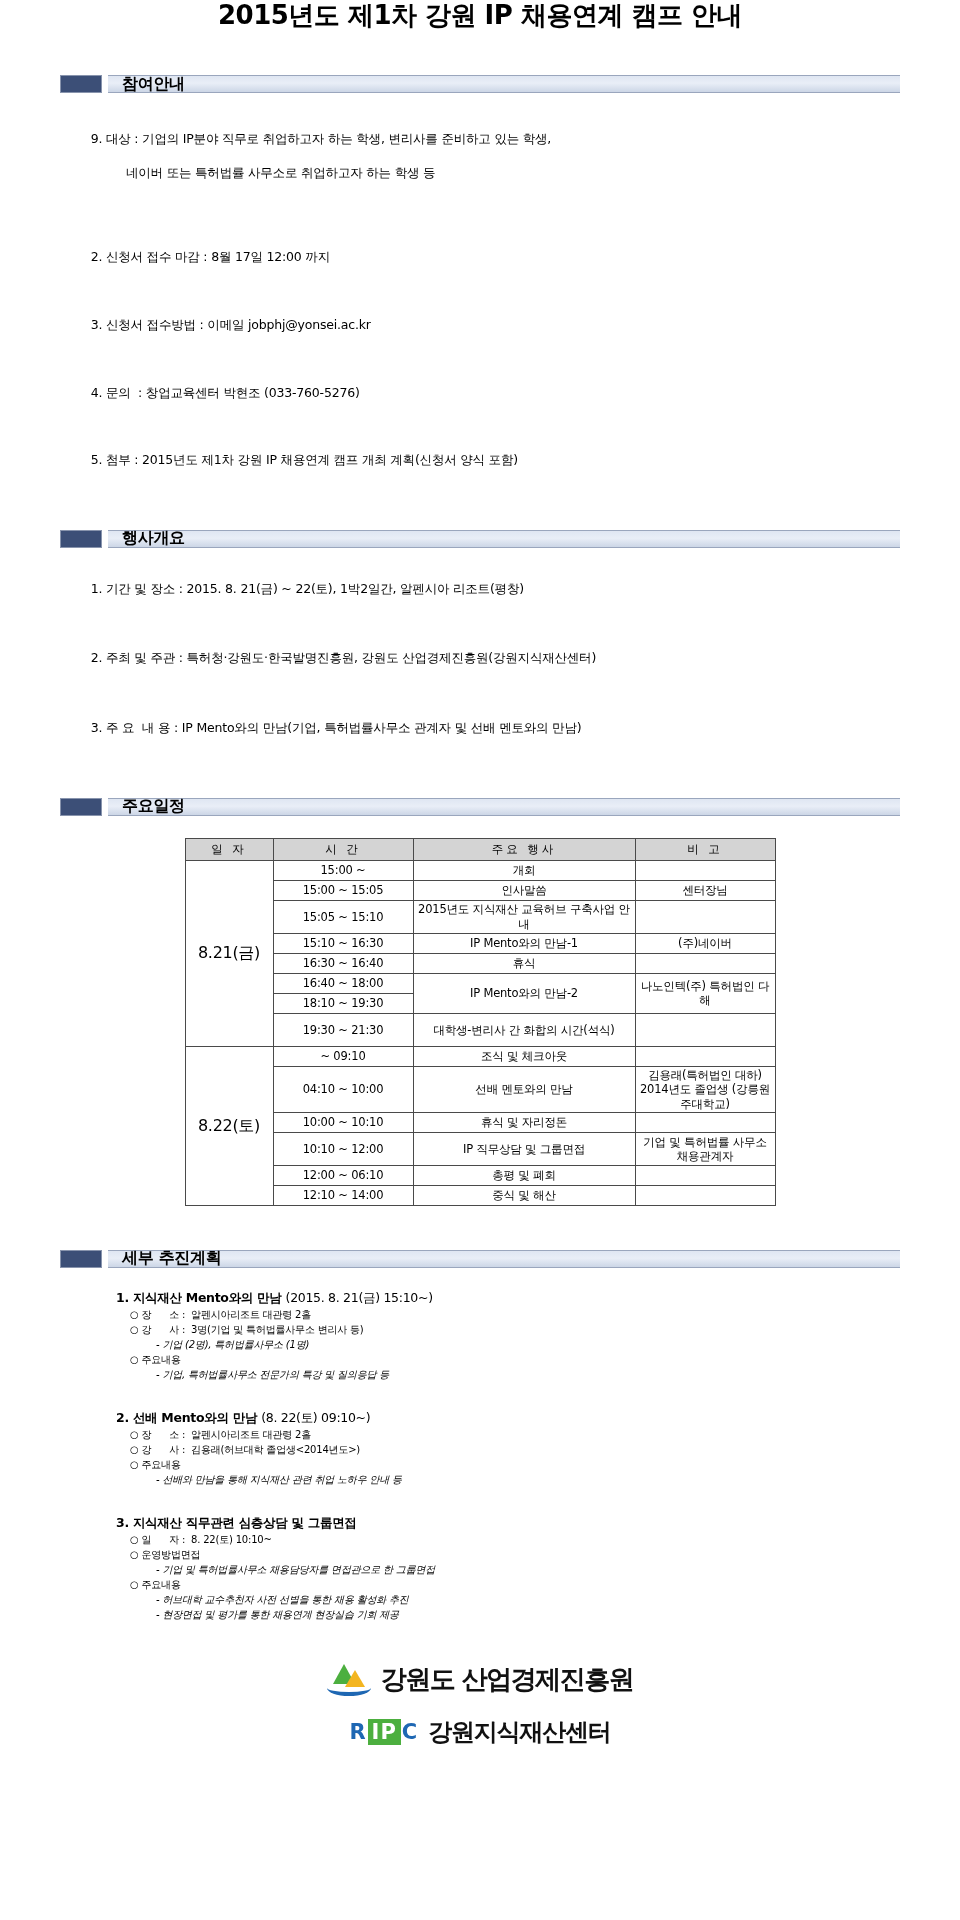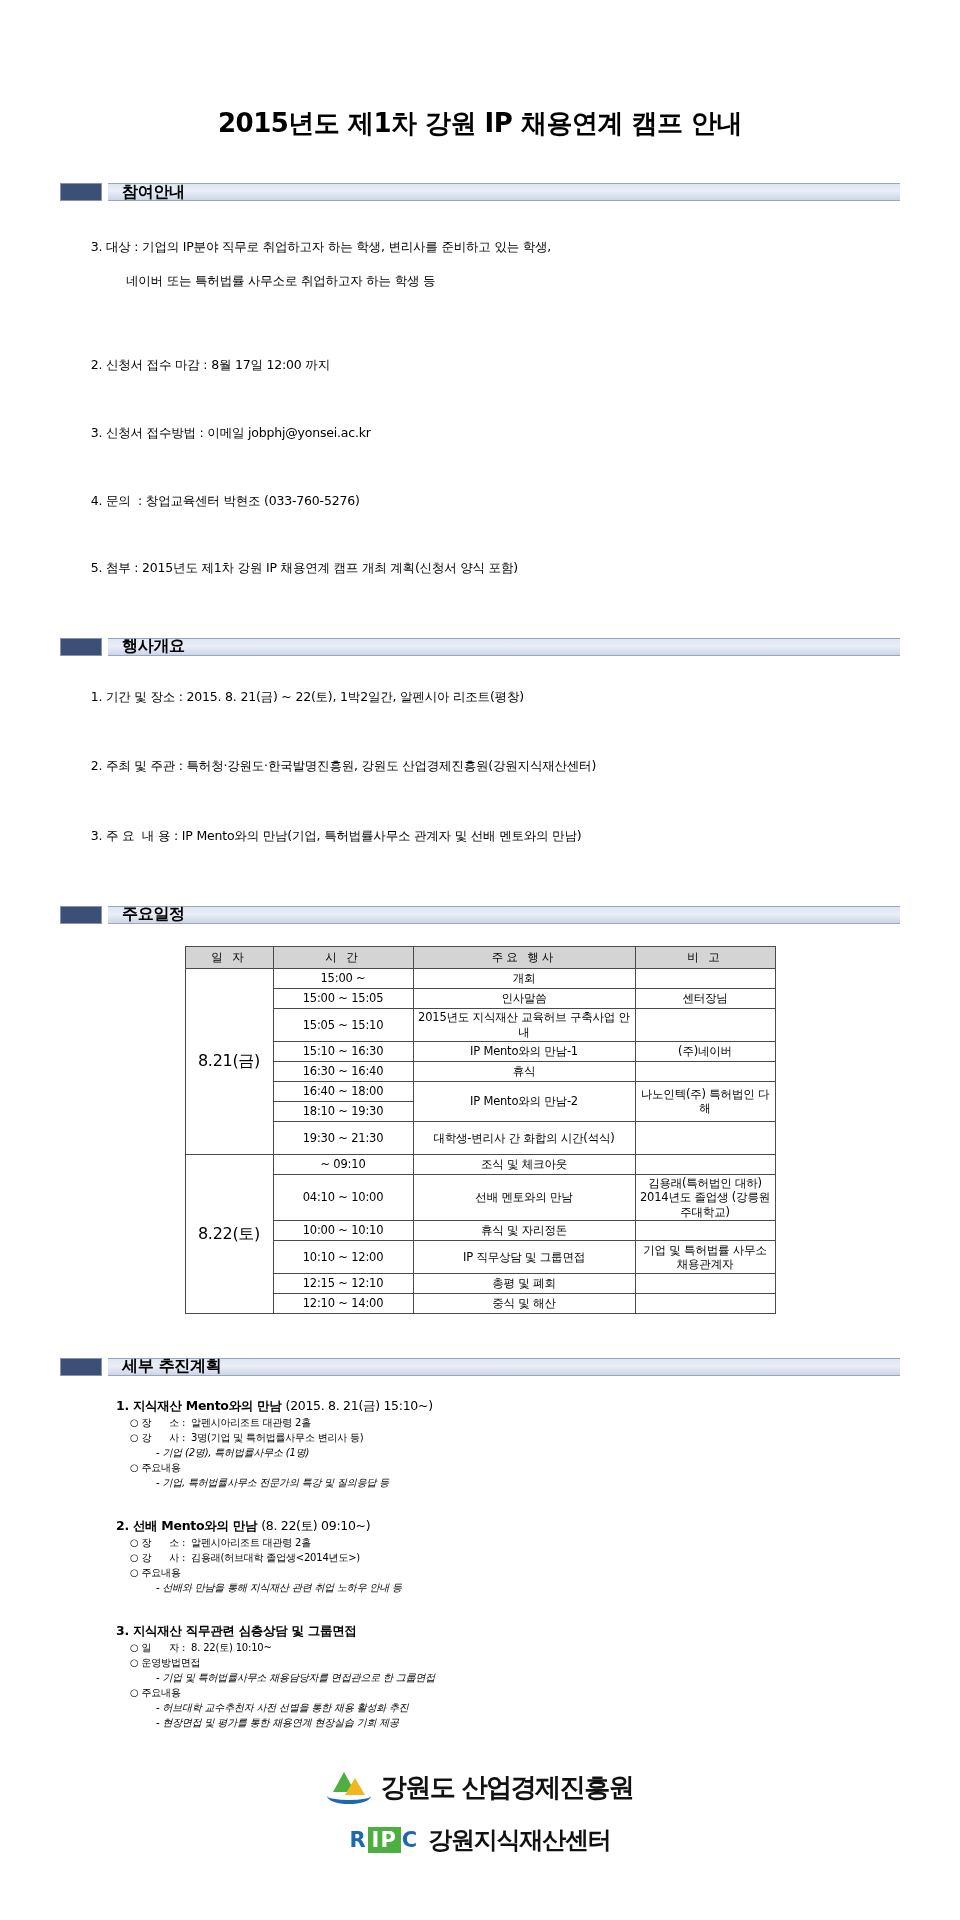--- a/index.html
+++ b/index.html
@@ -23,21 +23,20 @@
     position: relative;
   }
 
   
   .doc-title {
     text-align: center;
     font-size: 26px;
     font-weight: bold;
     letter-spacing: -0.5px;
     margin: 0;
-    padding-top: 108px;
     padding-bottom: 0;
     line-height: 1.2;
     font-family: "DejaVu Sans", sans-serif;
   }
 
   
   .sec-head {
     display: flex;
     align-items: stretch;
     height: 18px;
@@ -247,21 +246,21 @@
   <h1 class="doc-title">2015년도 제1차 강원 IP 채용연계 캠프 안내</h1>
 
   <div class="sec-head">
     <div class="sq"></div>
     <div class="bar">
       <span>참여안내</span>
     </div>
   </div>
   <ul class="body-list">
     <li class="first">
-      <span>3. 대상 : 기업의 IP분야 직무로 취업하고자 하는 학생, 변리사를 준비하고 있는 학생,</span>
+      <span>9. 대상 : 기업의 IP분야 직무로 취업하고자 하는 학생, 변리사를 준비하고 있는 학생,</span>
       <span class="cont">네이버 또는 특허법률 사무소로 취업하고자 하는 학생 등</span>
     </li>
     <li>
       <span>2. 신청서 접수 마감 : 8월 17일 12:00 까지</span>
     </li>
     <li>
       <span>3. 신청서 접수방법 : 이메일 jobphj@yonsei.ac.kr</span>
     </li>
     <li>
       <span>4. 문의  : 창업교육센터 박현조 (033-760-5276)</span>
@@ -375,21 +374,21 @@
           <td class="r1">휴식 및 자리정돈</td>
           <td class="r1"></td>
         </tr>
         <tr>
           <td class="r2">10:10 ~ 12:00</td>
           <td class="r2">IP 직무상담 및 그룹면접</td>
           <td class="r2">기업 및 특허법률
 사무소 채용관계자</td>
         </tr>
         <tr>
-          <td class="r1">12:15 ~ 12:10</td>
+          <td class="r1">12:00 ~ 06:10</td>
           <td class="r1">총평 및 폐회</td>
           <td class="r1"></td>
         </tr>
         <tr>
           <td class="r1">12:10 ~ 14:00</td>
           <td class="r1">중식 및 해산</td>
           <td class="r1"></td>
         </tr>
       </tbody>
     </table>

